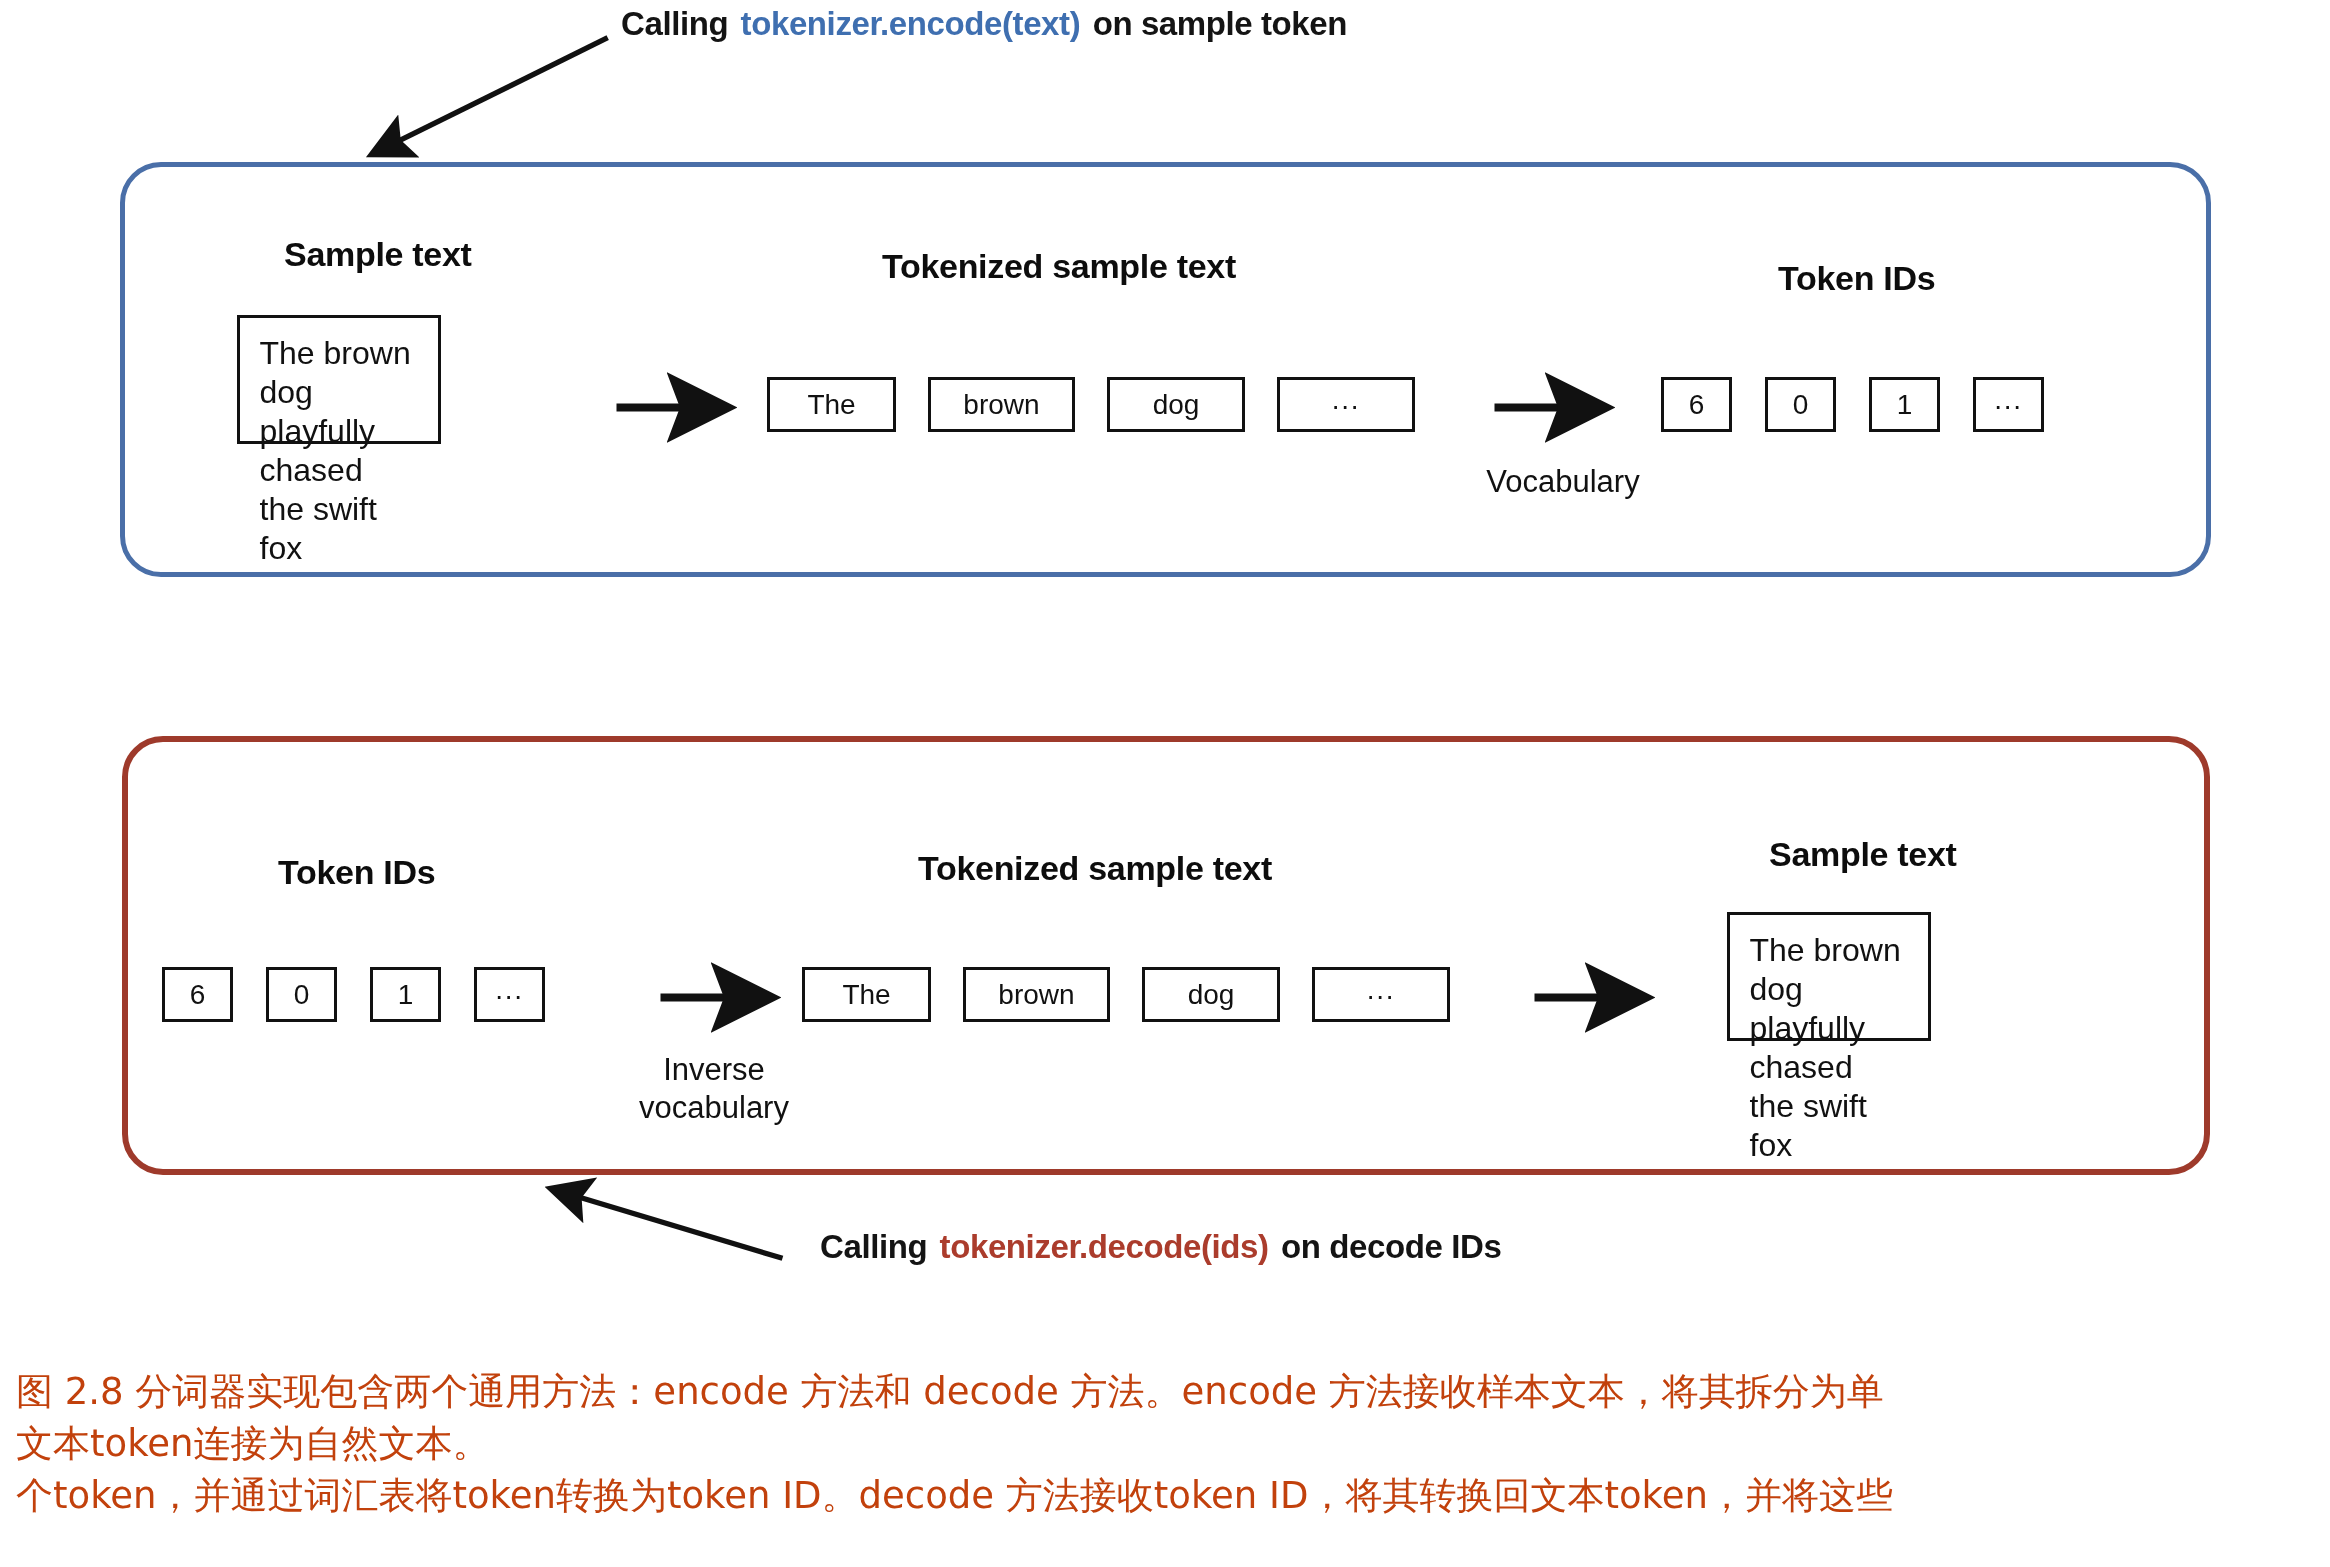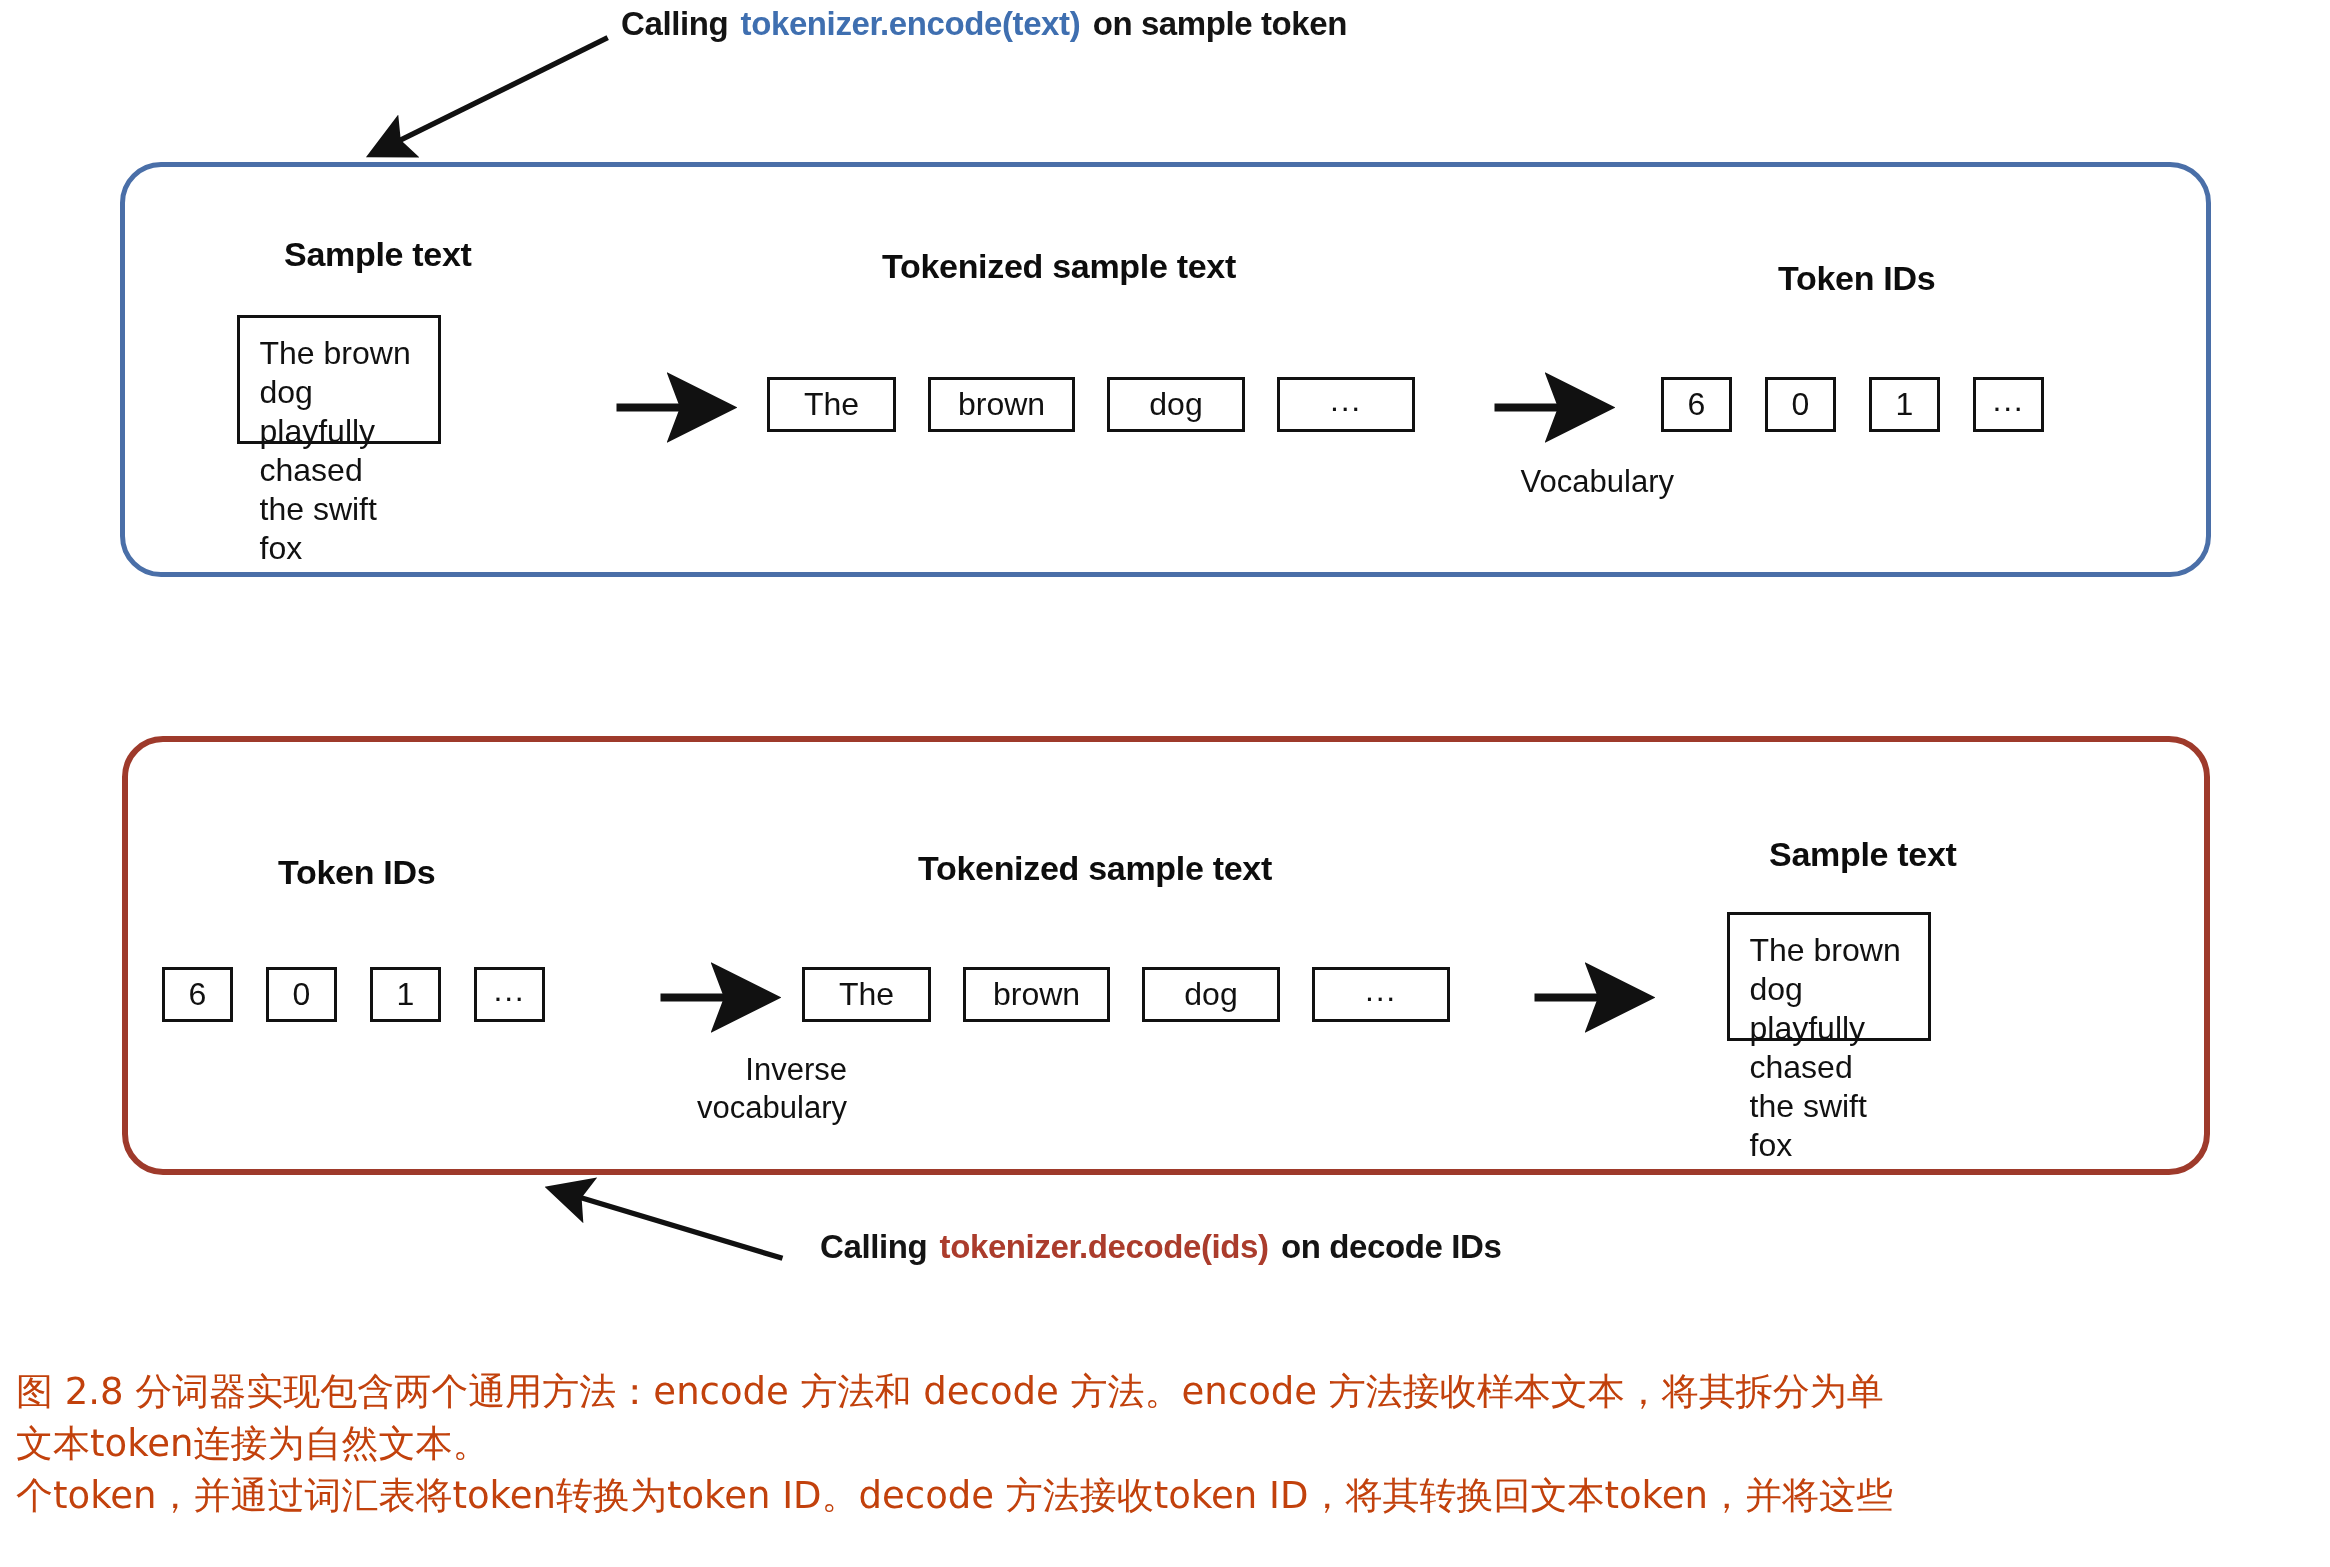--- a/index.html
+++ b/index.html
@@ -63,33 +63,33 @@
 
   
   .cellrow { display: flex; align-items: center; }
   .cell {
     box-sizing: border-box;
     border: 3.5px solid #111111;
     background: #ffffff;
     display: flex;
     align-items: center;
     justify-content: center;
-    font-size: 32px;
+    font-size: 28px;
     color: #111111;
     height: 55px;
     white-space: nowrap;
   }
   .cell.ell { letter-spacing: 1.8px; padding-bottom: 9px; }
 
   
   .sublabel {
     font-size: 31px;
     color: #111111;
     line-height: 38px;
-    text-align: right;
+    text-align: center;
     white-space: pre-line;
   }
 
   
   .caption {
     font-size: 37px;
     line-height: 52px;
     color: #c2410c;
     font-family: "DejaVu Sans", "Liberation Sans", sans-serif;
     width: 2305px;

